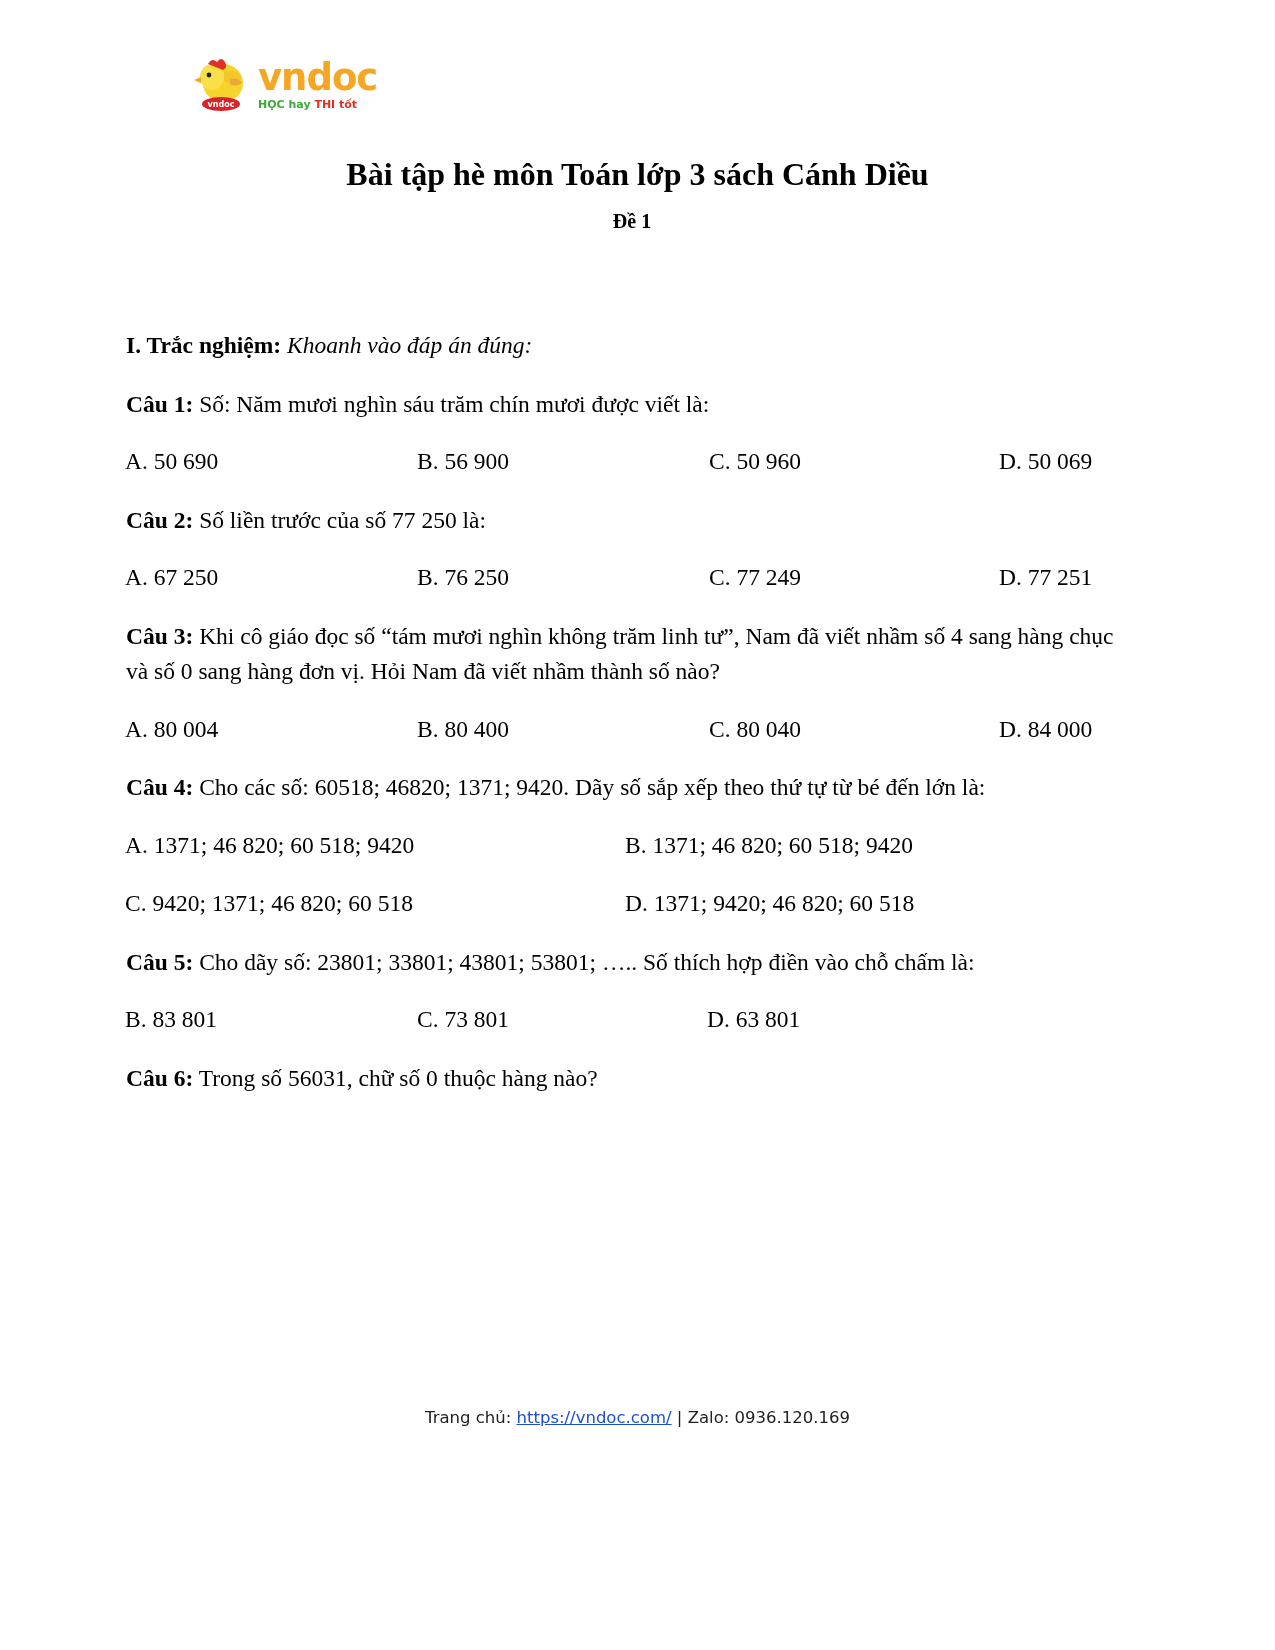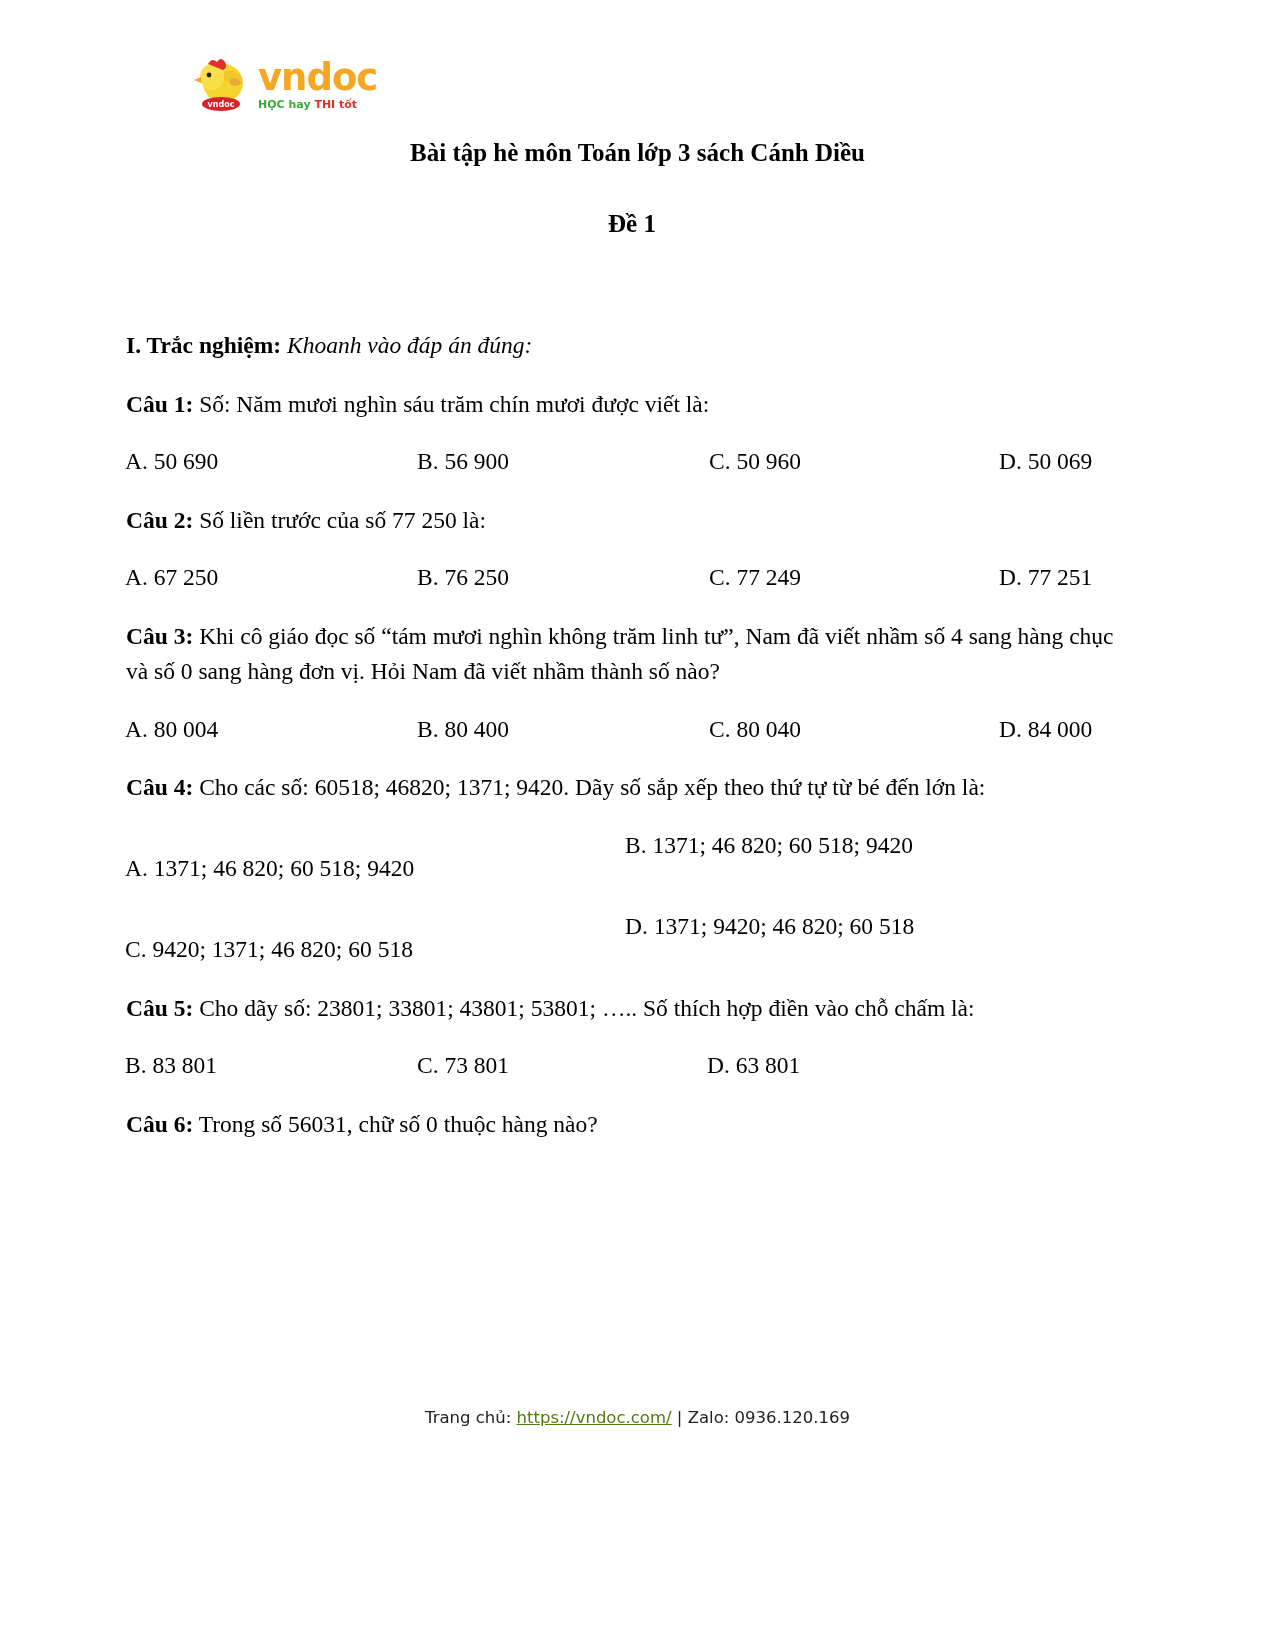--- a/index.html
+++ b/index.html
@@ -57,31 +57,31 @@
     letter-spacing: 0px;
     margin-top: 3px;
   }
   .tag-green { color: #3aa93a; }
   .tag-red { color: #e03127; }
 
   
   .doc-title {
     text-align: center;
     font-weight: bold;
-    font-size: 25px;
-    margin: 0;
+    font-size: 32px;
+    margin: 17px;
     position: absolute;
     left: 0;
     right: 0;
     top: 139px;
   }
   .doc-subtitle {
     text-align: center;
     font-weight: bold;
-    font-size: 25px;
+    font-size: 20px;
     margin: 0;
     position: absolute;
     left: 0;
     right: 11px;
     top: 210px;
   }
 
   
   .content {
     position: absolute;
@@ -111,36 +111,36 @@
   .o3 { width: 248px; }
   .o4 { width: 250px; }
 
   .opts-2 {
     display: flex;
     font-size: 23.5px;
     line-height: 1.5;
     margin: 0 0 23px 0;
   }
   .opts-2 > span { flex: none; }
-  .h1c { width: 500px; margin-top: 23px; }
+  .h1c { width: 500px; }
   .h2c { width: 500px; }
 
   
   .footer {
     position: absolute;
     left: 0;
     right: 0;
     top: 1408px;
     text-align: center;
     font-family: "DejaVu Sans", sans-serif;
     font-size: 16.5px;
     color: #222222;
   }
   .footer a {
-    color: #4d7c0f;
+    color: #1d4ed8;
     text-decoration: underline;
   }
 </style>
 </head>
 <body>
 
 <div class="page">
 
   <div class="logo-area">
     <div class="logo-mark">

